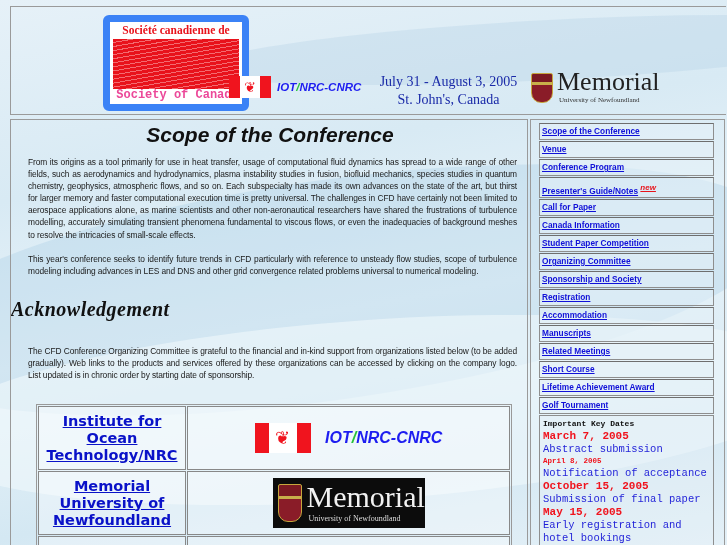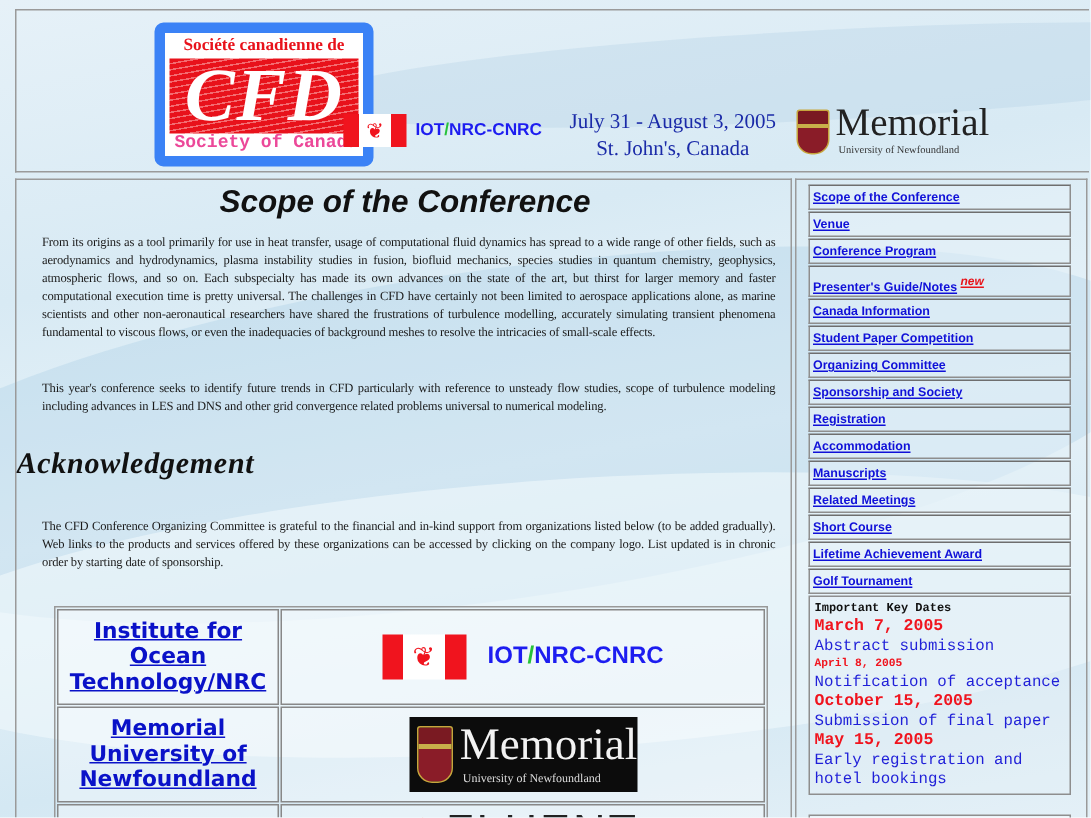--- a/index.html
+++ b/index.html
@@ -52,21 +52,21 @@
   #header-flag { position:absolute; left:228px; top:75px; }
   .flag {
     display:inline-block; position:relative; width:42px; height:22px;
     background:linear-gradient(90deg, #f0141e 0 25%, #fff 25% 75%, #f0141e 75% 100%);
   }
   .flag .leaf {
     position:absolute; left:12px; top:0; width:18px; height:22px; text-align:center;
     color:#f0141e; font-size:14px; line-height:22px;
   }
   .iot {
-    display:inline-block; font-weight:bold;
+    display:inline-block; font-style:italic; font-weight:bold;
     font-family:"Liberation Sans", sans-serif; color:#1d1df0; font-size:13px;
     vertical-align:middle;
   }
   .iot .slash { color:#27c23a; }
   #header-iot { position:absolute; left:276px; top:80px; font-size:11.5px; }
   #conf-dates {
     position:absolute; left:370px; top:72px; width:155px; text-align:center;
     font-family:"Liberation Serif", serif; font-size:14px; line-height:18px; color:#1a2aa8;
   }
   #memorial-hdr { position:absolute; left:530px; top:68px; width:130px; height:40px; }
@@ -83,21 +83,21 @@
     position:absolute; left:10px; top:119px; width:518px; height:426px;
     border:1px solid #9a9a9a; border-bottom:none; box-sizing:border-box; overflow:hidden;
   }
   #scope-title {
     position:absolute; left:0; width:518px; top:3px; text-align:center;
     font-family:"Liberation Sans", sans-serif; font-style:italic; font-weight:bold;
     font-size:21px; color:#111;
   }
   .para {
     position:absolute; left:17px; width:489px; font-size:8.4px; line-height:12.1px; color:#1a1a1a;
-    text-align:justify; letter-spacing:-0.1px;font-family:Liberation Serif, serif;
+    text-align:justify; letter-spacing:-0.1px;
   }
   #p1 { top:36px; }
   #p2 { top:133px; }
   #ack-title {
     position:absolute; left:0; width:518px; top:178px; text-align:left;
     font-family:"Liberation Serif", serif; font-style:italic; font-weight:bold;
     font-size:20px; color:#111; letter-spacing:0.5px;
   }
   #p3 { top:225px; }
 
@@ -145,21 +145,20 @@
 
 <div class="wave w1"></div>
 <div class="wave w2"></div>
 <div class="wave w3"></div>
 
 <div id="header">
   <div id="cfd-logo" style="left:64px;top:8px;">
     <div class="cfd-frame">
       <div class="cfd-top">Société canadienne de</div>
       <div class="cfd-band"></div>
-      <div class="cfd-big">CFD</div>
       <div class="cfd-bottom">Society of Canada</div>
     </div>
   </div>
 
 
   <div id="header-flag" style="left:218px;top:69px;">
     <span class="flag"><span class="leaf">❦</span></span>
   </div>
   <div id="header-iot" class="iot" style="left:266px;top:74px;position:absolute;font-size:11.5px;">
     <span>IOT</span><span class="slash">/</span><span>NRC-CNRC</span>
@@ -219,20 +218,21 @@
   </tbody>
     </table>
 </div>
 
 <div id="sidebar">
   <div id="nav">
     <div class="nav-item"><a href="#">Scope of the Conference</a></div>
     <div class="nav-item"><a href="#">Venue</a></div>
     <div class="nav-item"><a href="#">Conference Program</a></div>
     <div class="nav-item tall"><a href="#">Presenter's Guide/Notes</a> <span class="new-badge">new</span></div>
+    <div class="nav-item"><a href="#">Call for Paper</a></div>
     <div class="nav-item"><a href="#">Canada Information</a></div>
     <div class="nav-item"><a href="#">Student Paper Competition</a></div>
     <div class="nav-item"><a href="#">Organizing Committee</a></div>
     <div class="nav-item"><a href="#">Sponsorship and Society</a></div>
     <div class="nav-item"><a href="#">Registration</a></div>
     <div class="nav-item"><a href="#">Accommodation</a></div>
     <div class="nav-item"><a href="#">Manuscripts</a></div>
     <div class="nav-item"><a href="#">Related Meetings</a></div>
     <div class="nav-item"><a href="#">Short Course</a></div>
     <div class="nav-item"><a href="#">Lifetime Achievement Award</a></div>

